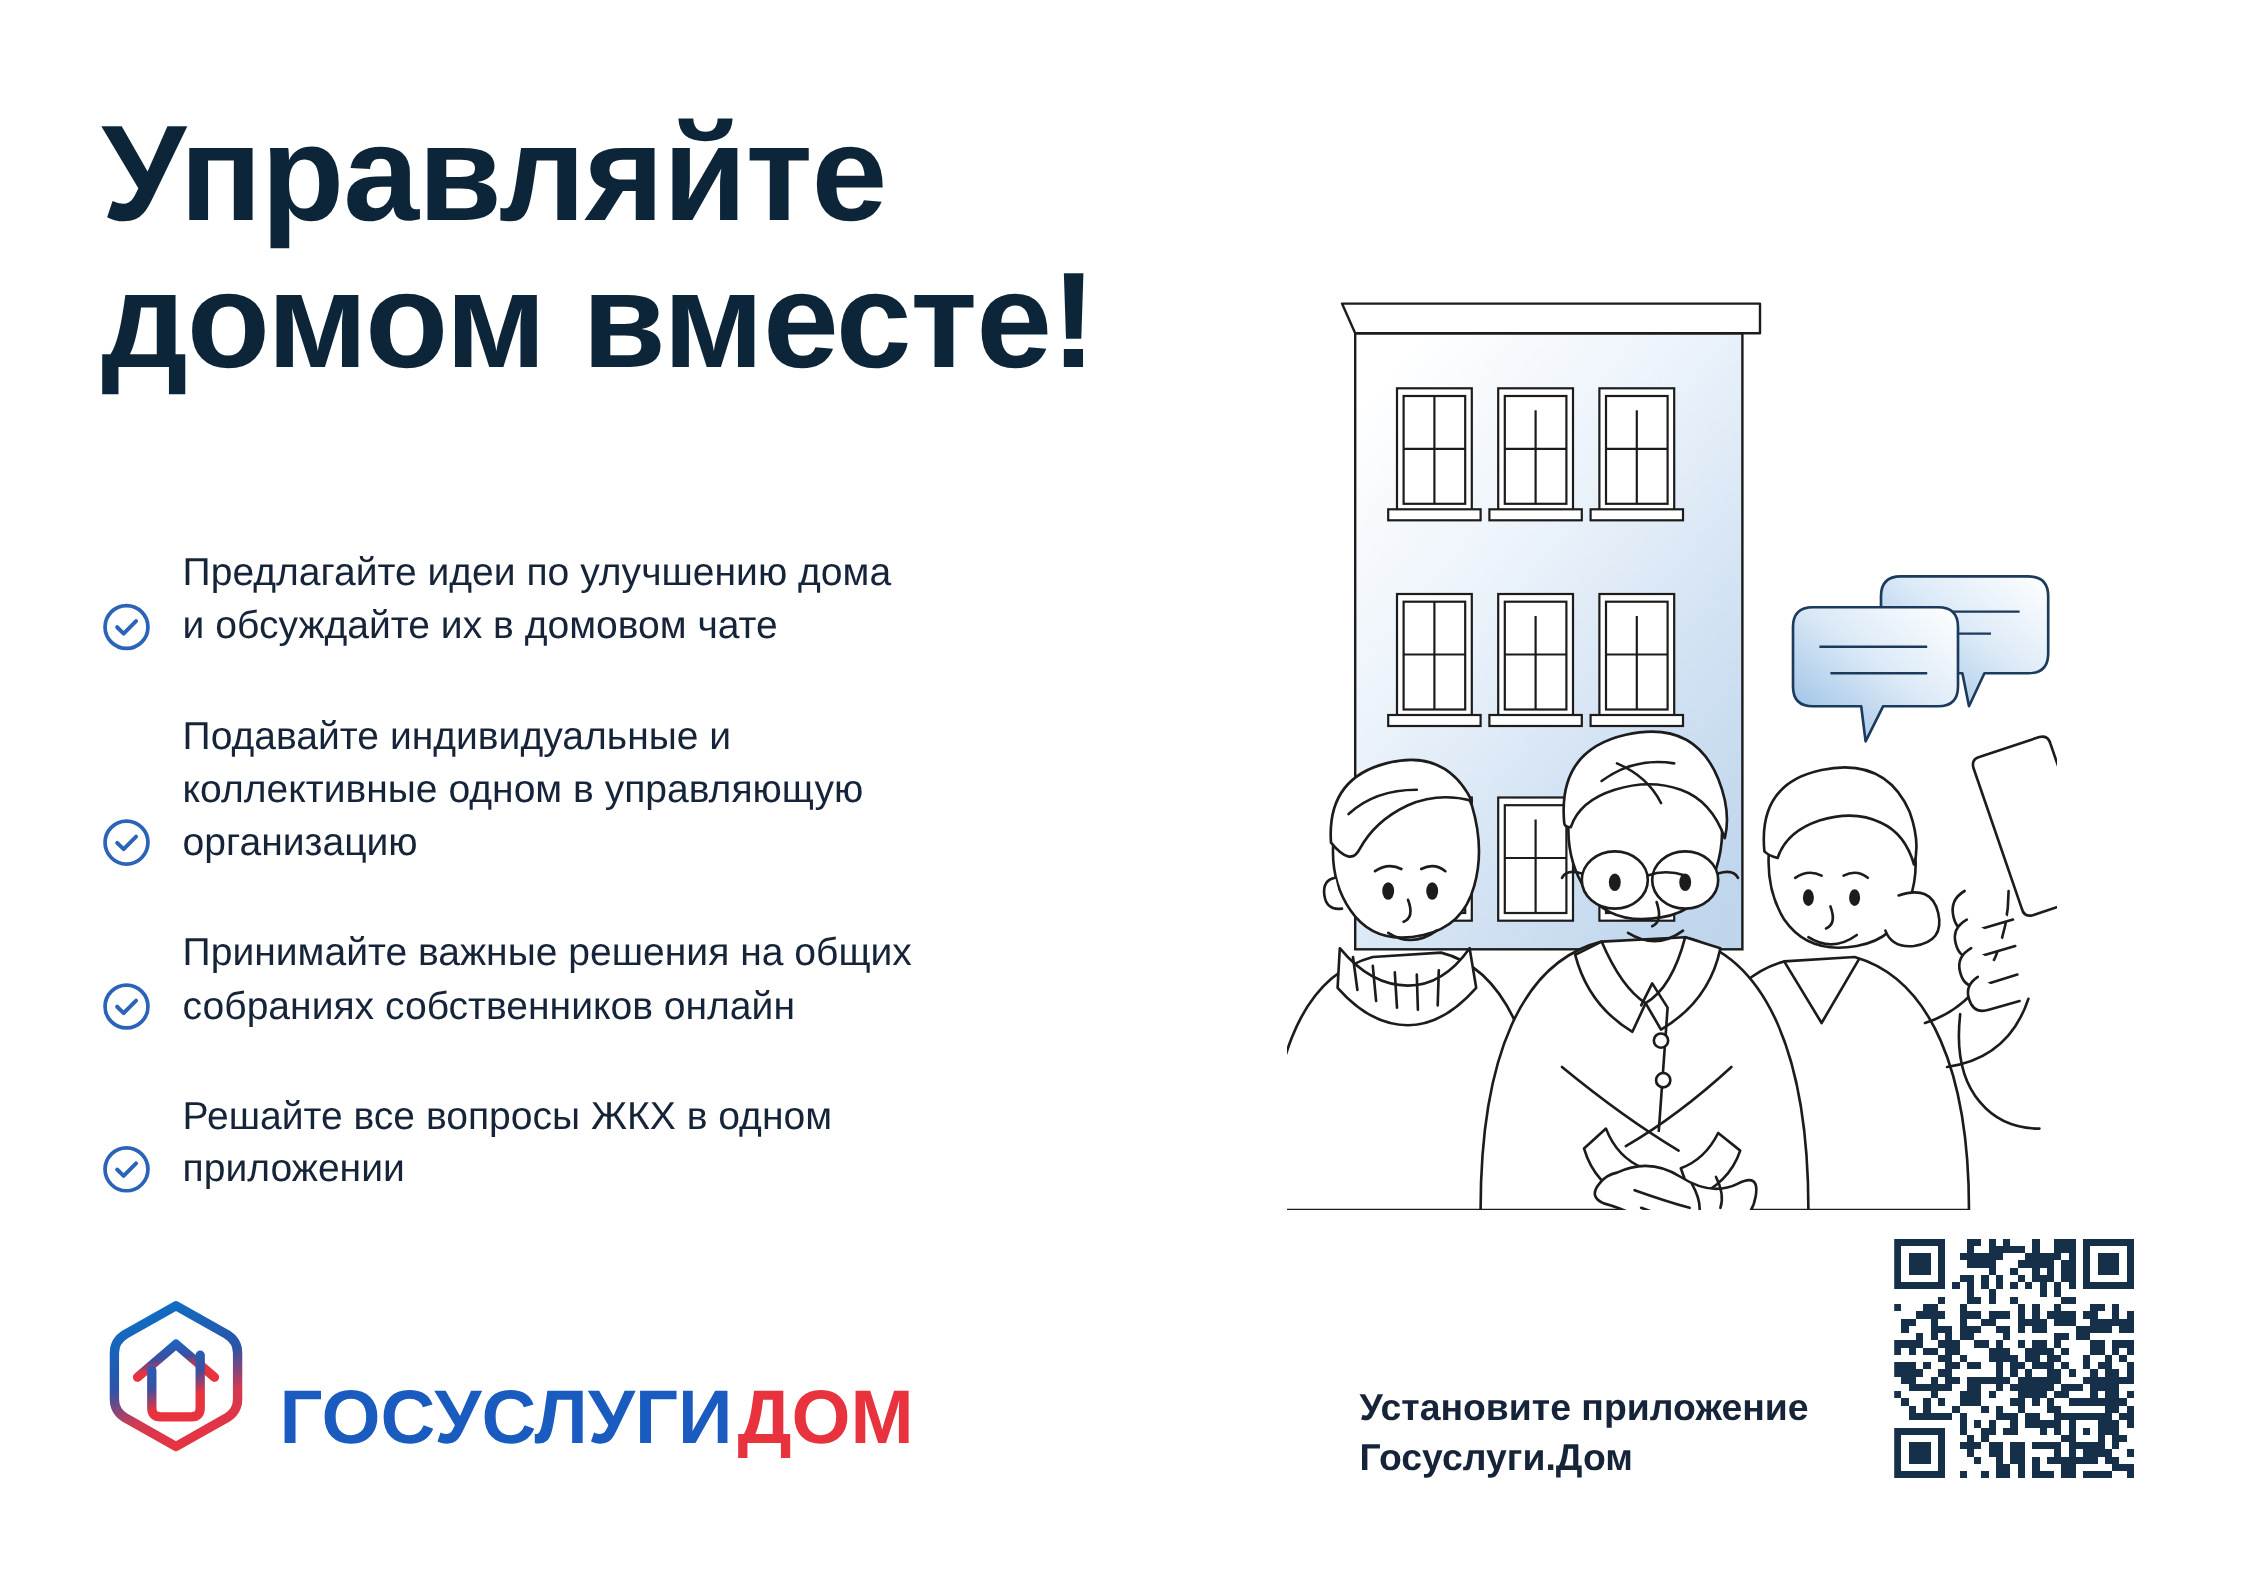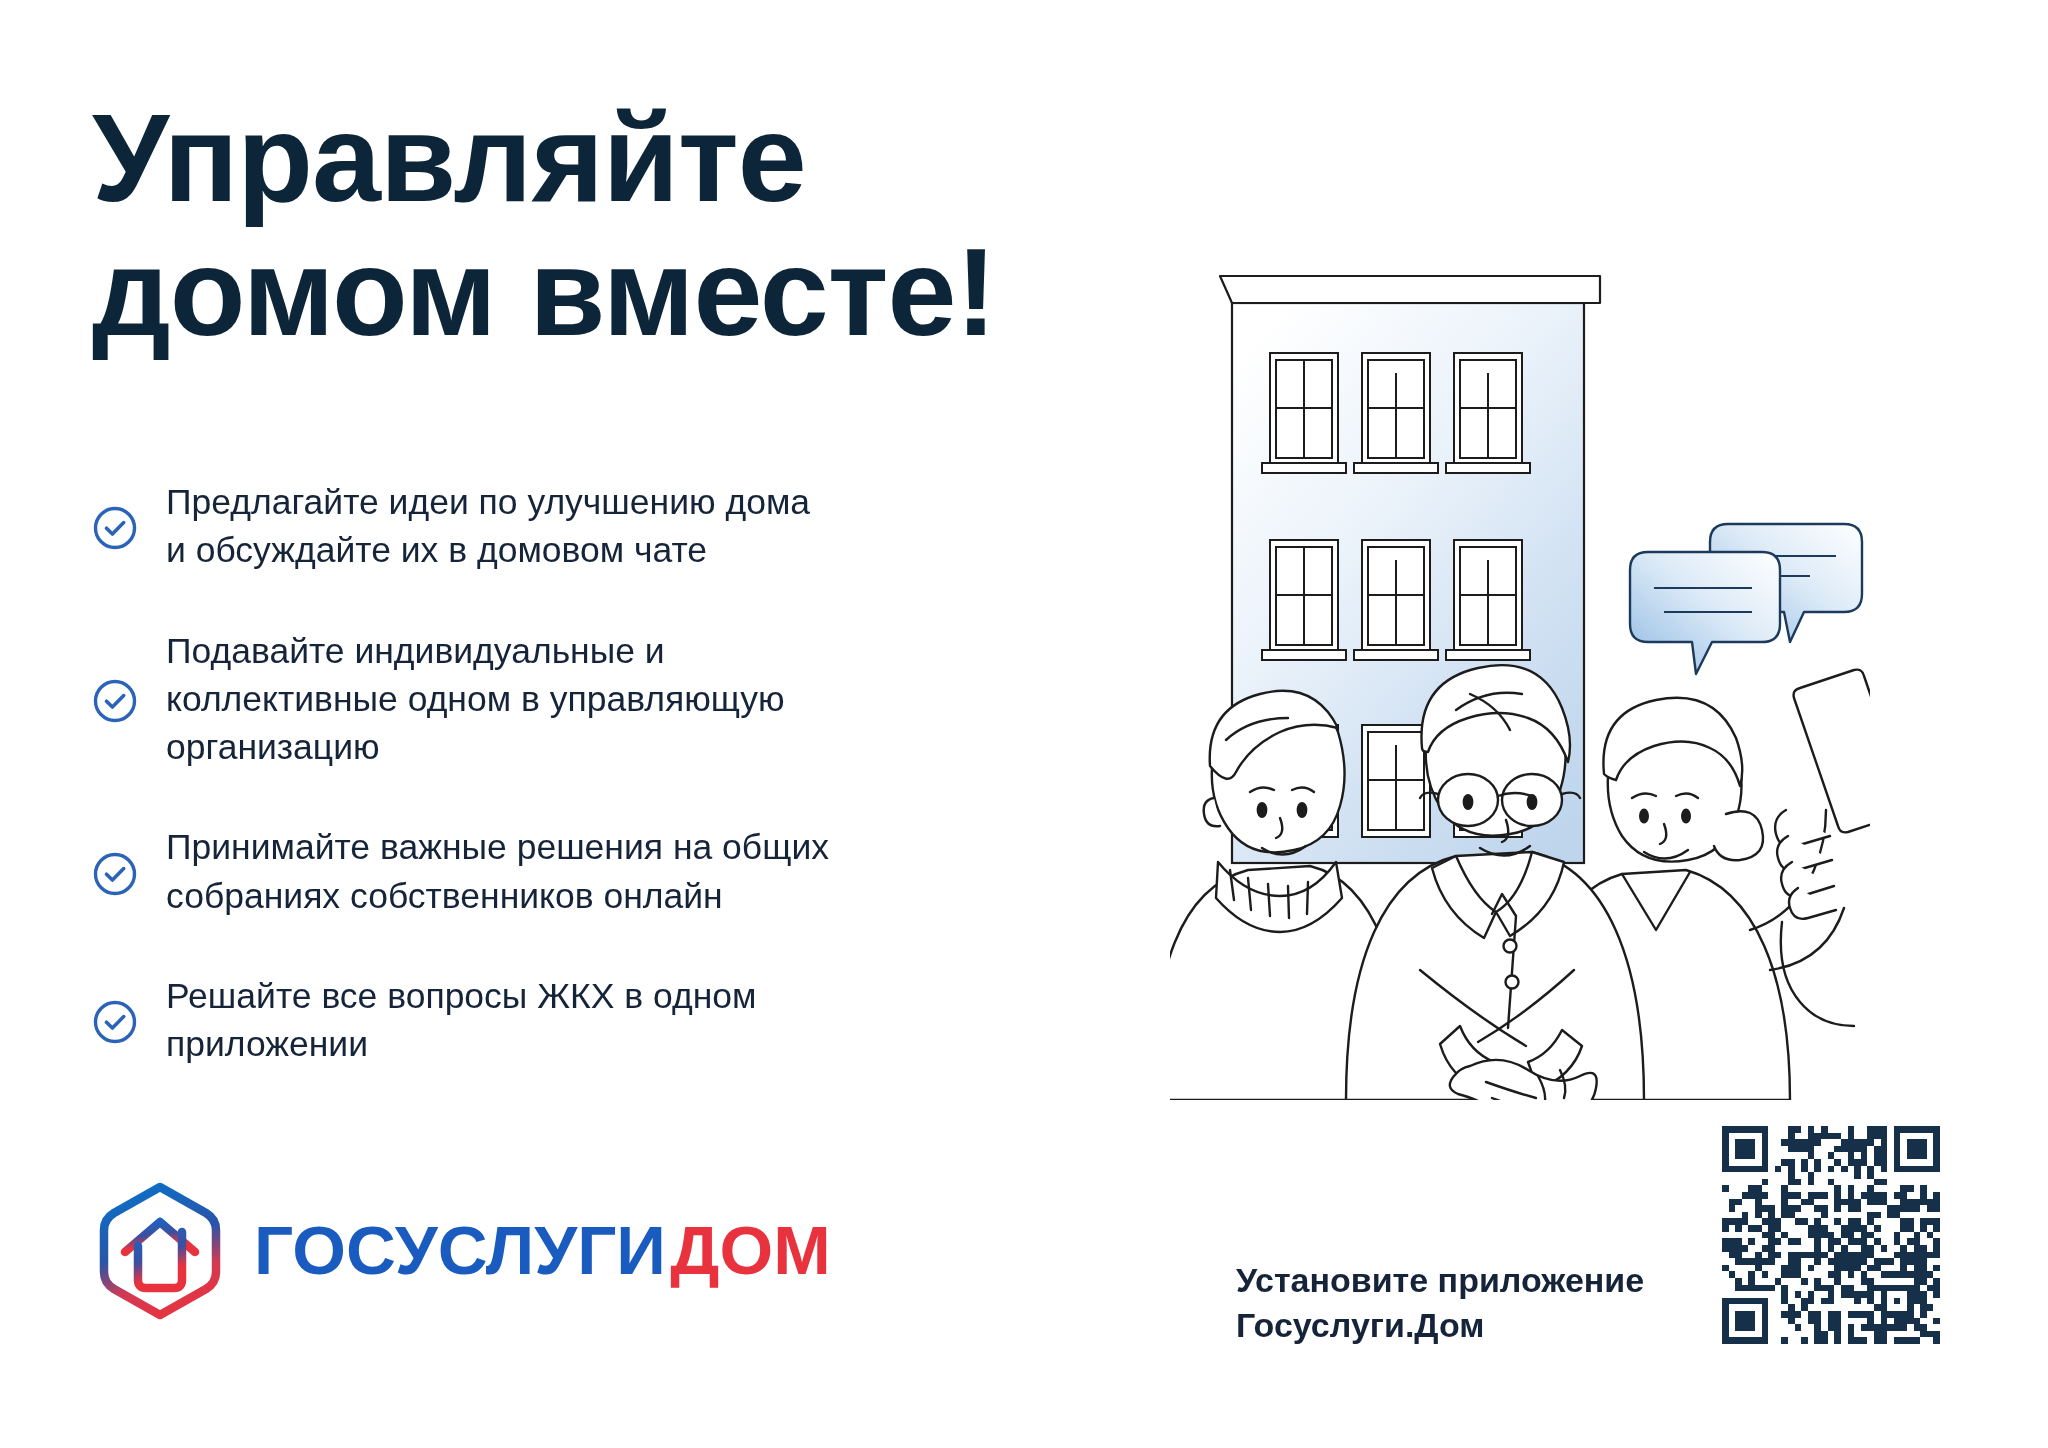--- a/index.html
+++ b/index.html
@@ -8,31 +8,31 @@
 
   
   .headline{
     position:absolute;left:92px;top:92px;width:1150px;
     font-size:124px;line-height:1.08;font-weight:700;letter-spacing:-1px;
     color:#0d2538;
   }
 
   
   .bullets{position:absolute;left:92px;top:478px;width:800px;}
-  .bullet{display:flex;align-items:center;margin-bottom:52px;}
+  .bullet{display:flex;align-items:flex-end;margin-bottom:52px;margin-top:18px;}
   .bullet:last-child{margin-bottom:0;}
   .check-icon{flex:0 0 auto;width:46px;height:46px;margin-right:28px;margin-top:4px;}
   .check-icon svg{display:block;width:46px;height:46px;}
   .bullet-text{
     font-size:35.5px;line-height:1.36;color:#16243a;font-weight:400;
     white-space:pre-line;
   }
 
   
-  .logo{position:absolute;left:94px;top:1180px;display:flex;align-items:center;}
+  .logo{position:absolute;left:94px;top:1180px;display:flex;align-items:flex-end;}
   .logo-mark{width:132px;height:142px;flex:0 0 auto;}
   .logo-words{margin-left:28px;line-height:0.94;}
   .logo-line1{font-size:69px;font-weight:700;color:#1a5bbf;letter-spacing:0px;}
   .logo-line2{font-size:69px;font-weight:700;color:#e8333f;letter-spacing:0px;}
 
   
   .illo{position:absolute;left:1170px;top:270px;width:700px;height:830px;}
   .illo svg{display:block;width:700px;height:830px;}
 
   

